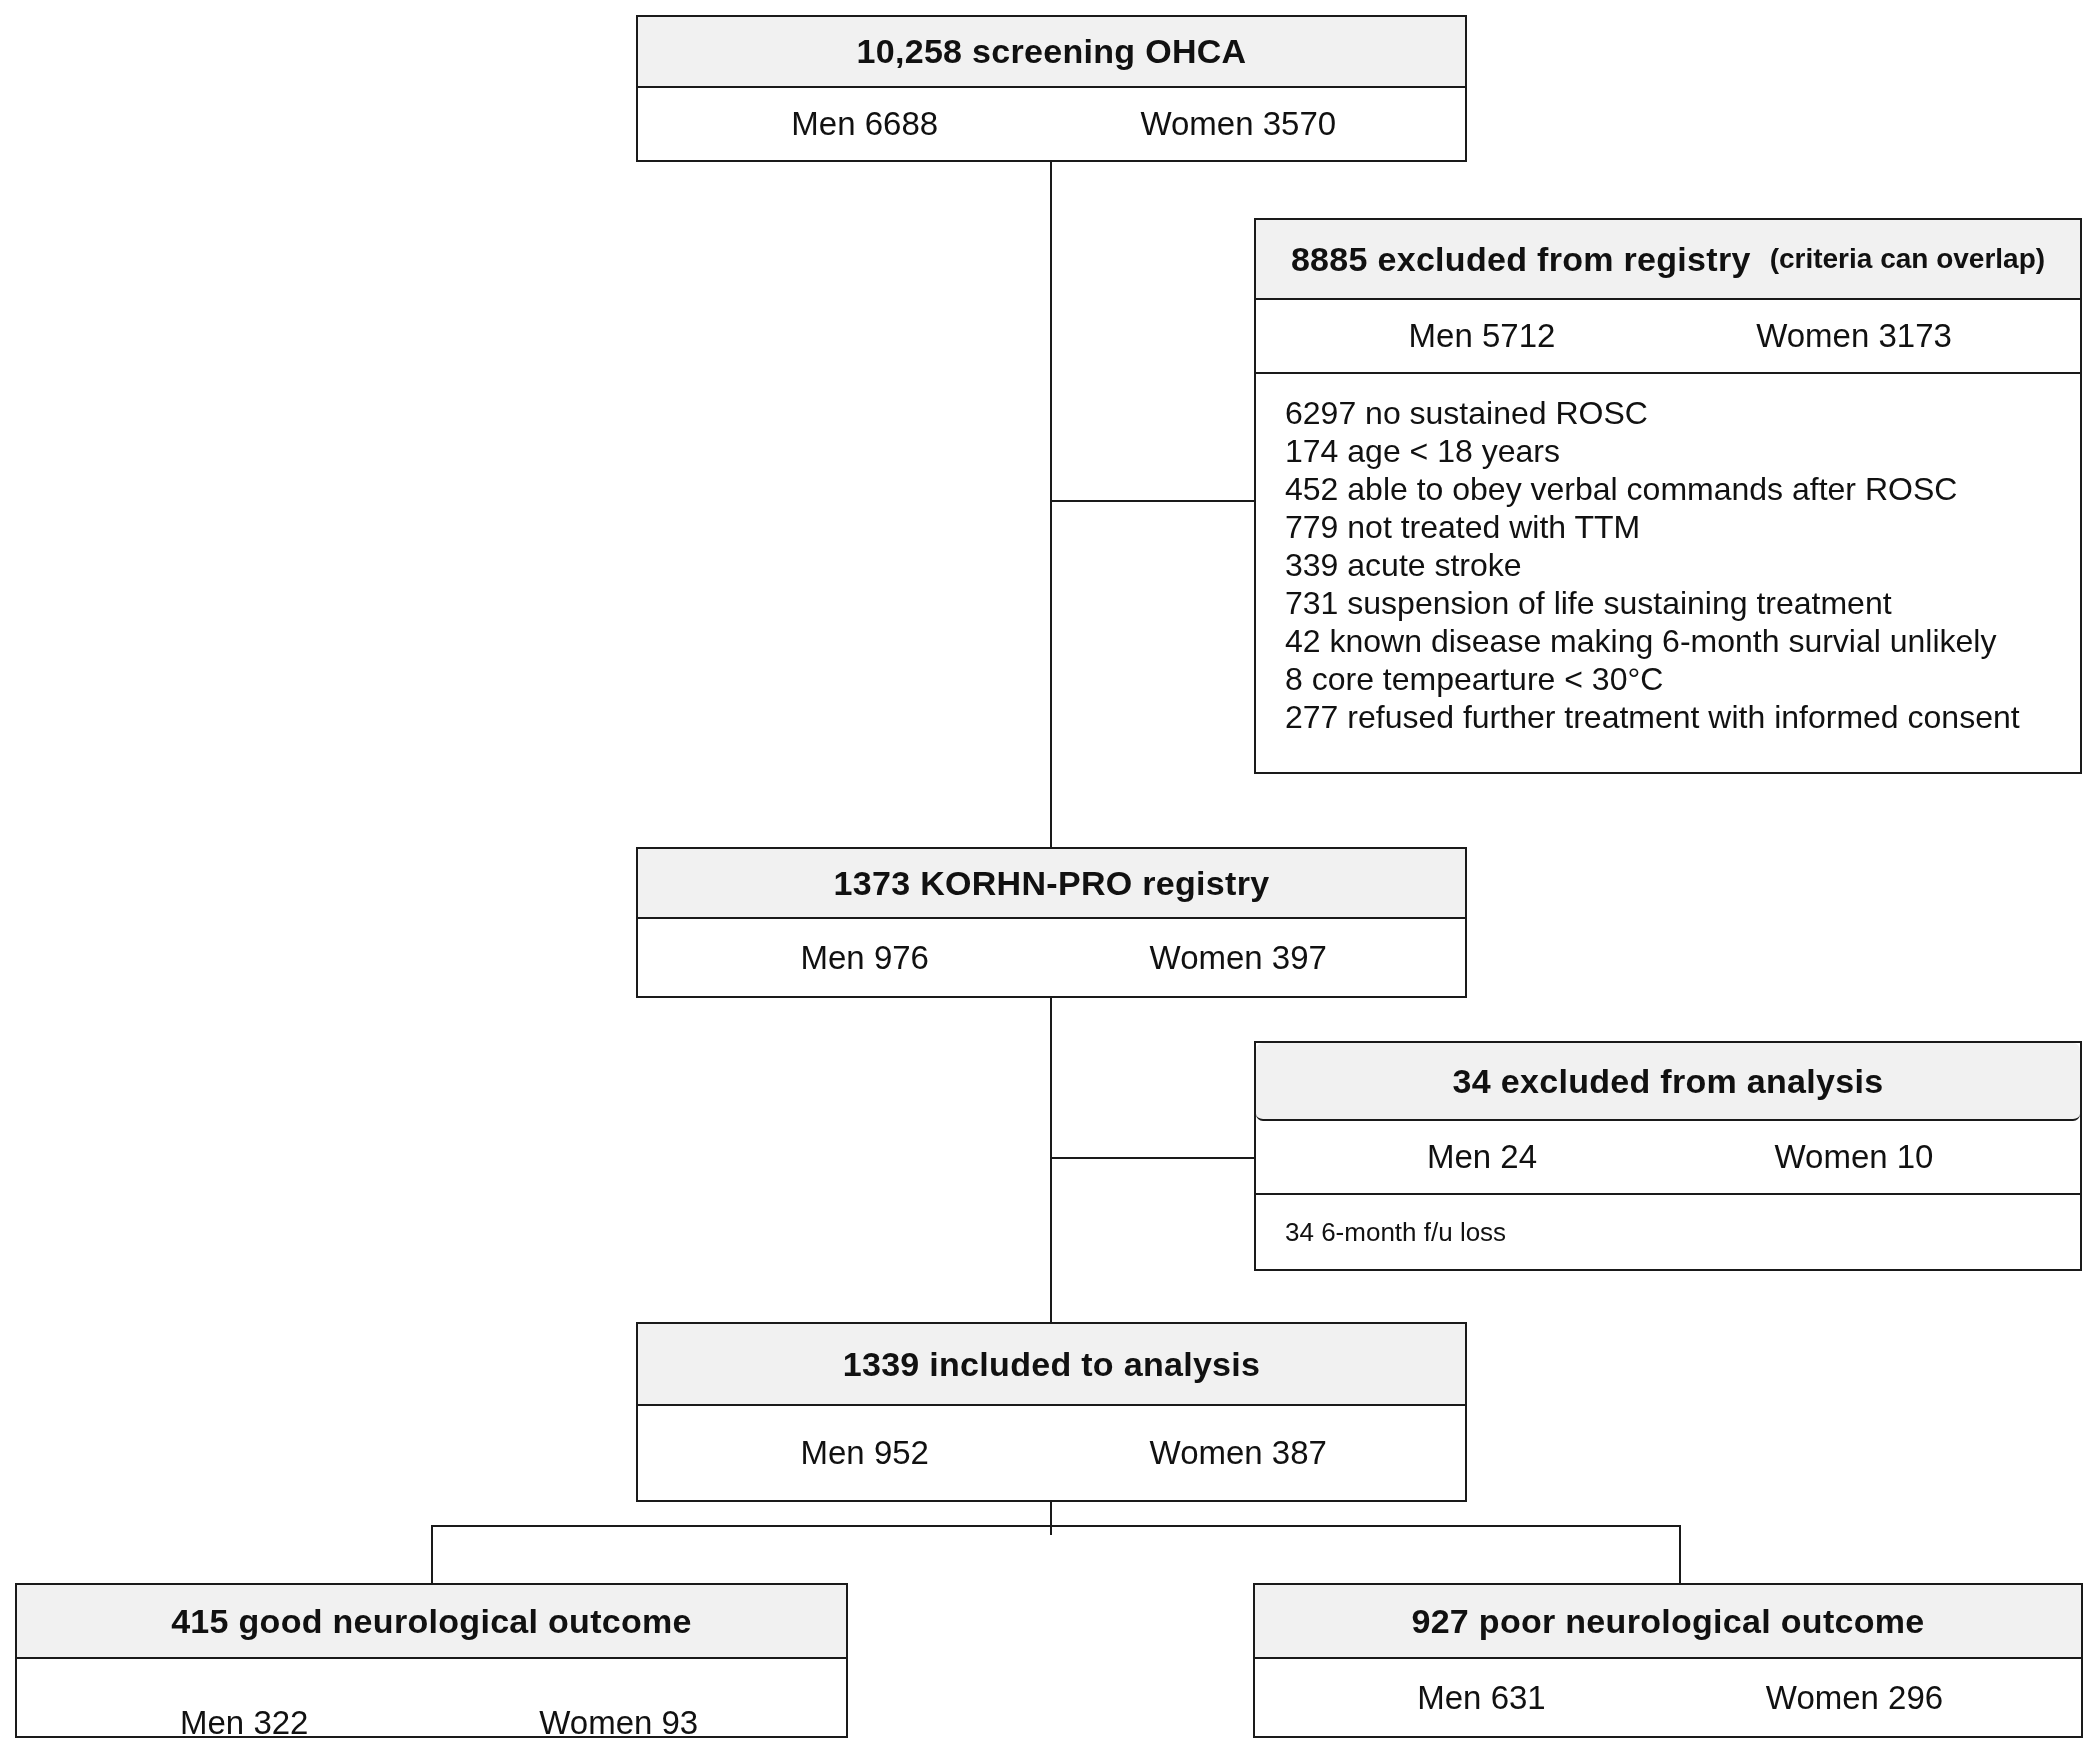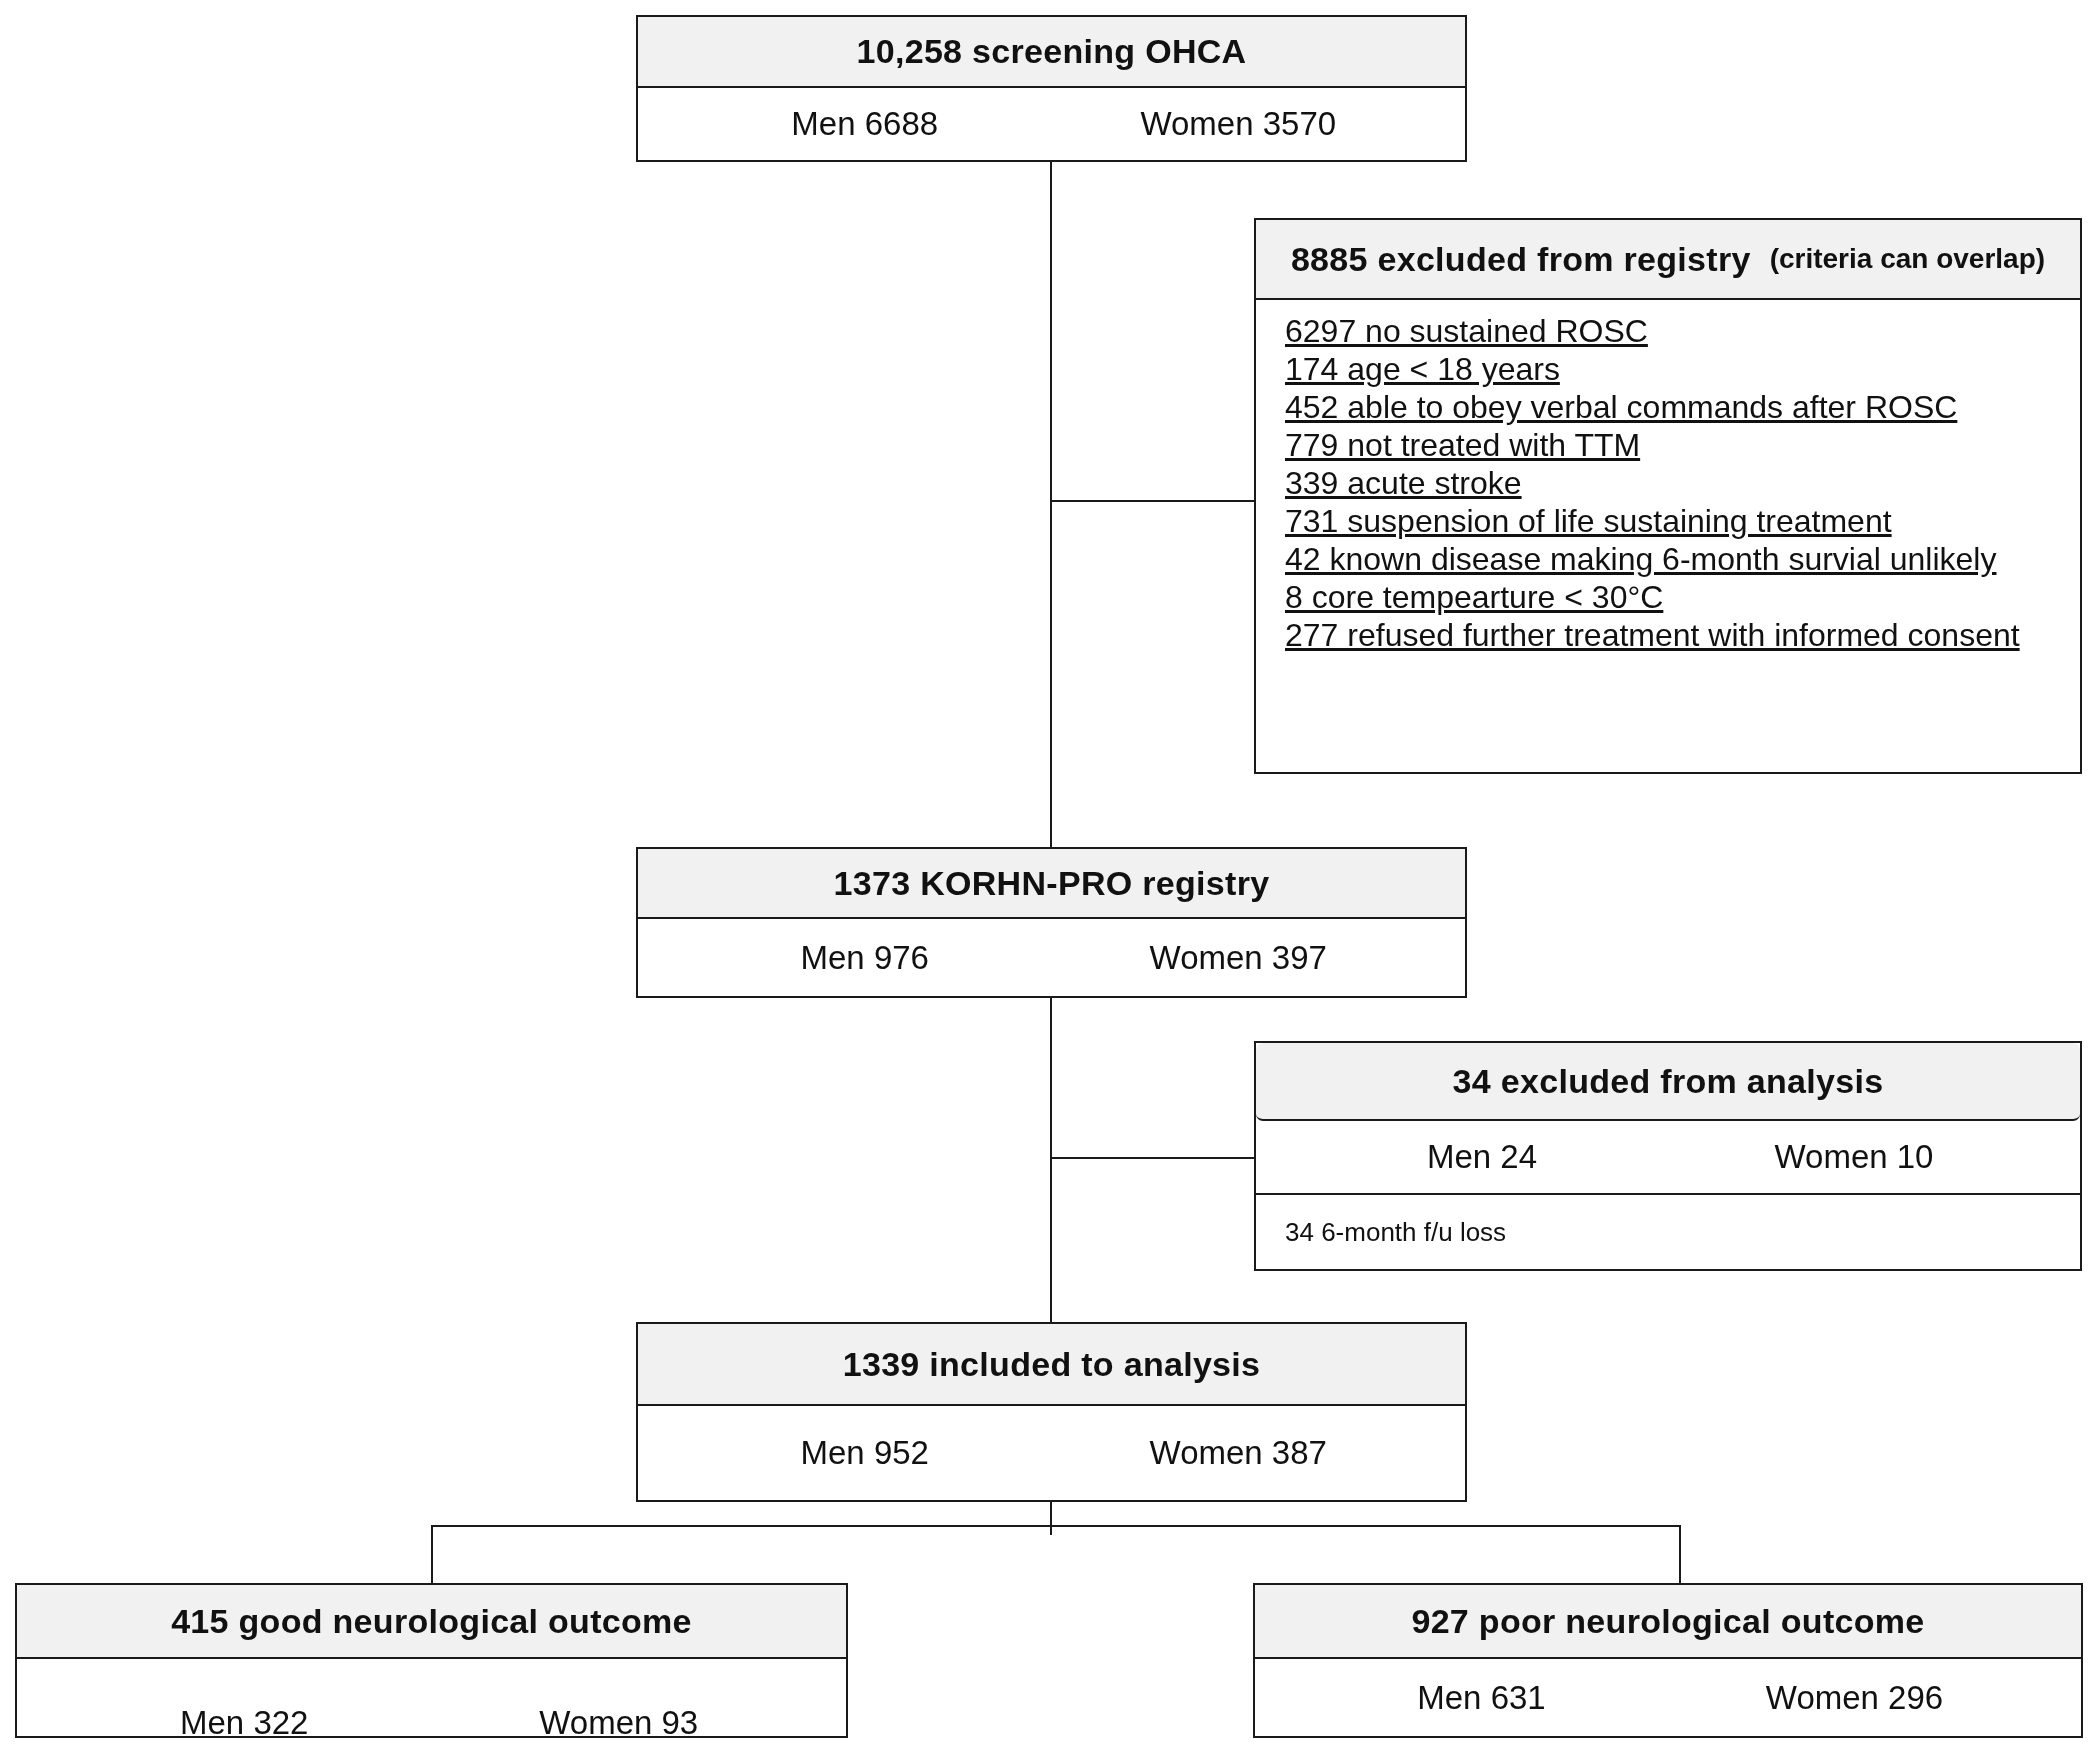--- a/index.html
+++ b/index.html
@@ -60,23 +60,22 @@
   }
   .mw-cell {
     flex: 0 0 50%;
     text-align: center;
     font-size: 33px;
     white-space: nowrap;
   }
   .reason-list {
     flex: 1 1 auto;
     list-style: none;
-    padding: 12px 13px 0 29px;
+    padding: 20px 13px 0 29px;
     overflow: hidden;
-    text-decoration: underline;
   }
   .reason-list li {
     font-size: 32px;
     line-height: 38px;
     white-space: nowrap;
   }
   .reason-row {
     flex: 1 1 auto;
     display: flex;
     align-items: center;
@@ -128,20 +127,24 @@
       <span class="mw-cell">Men 6688</span>
       <span class="mw-cell">Women 3570</span>
     </div>
   </div>
 
   <div class="box" id="box-excl-registry">
     <div class="box-header">
       <span class="box-title">8885 excluded from registry</span>
       <span class="box-title-note">(criteria can overlap)</span>
     </div>
+    <div class="mw-row ruled">
+      <span class="mw-cell">Men 5712</span>
+      <span class="mw-cell">Women 3173</span>
+    </div>
     <ul class="reason-list">
       <li>6297 no sustained ROSC</li>
       <li>174 age &lt; 18 years</li>
       <li>452 able to obey verbal commands after ROSC</li>
       <li>779 not treated with TTM</li>
       <li>339 acute stroke</li>
       <li>731 suspension of life sustaining treatment</li>
       <li>42 known disease making 6-month survial unlikely</li>
       <li>8 core tempearture &lt; 30°C</li>
       <li>277 refused further treatment with informed consent</li>

